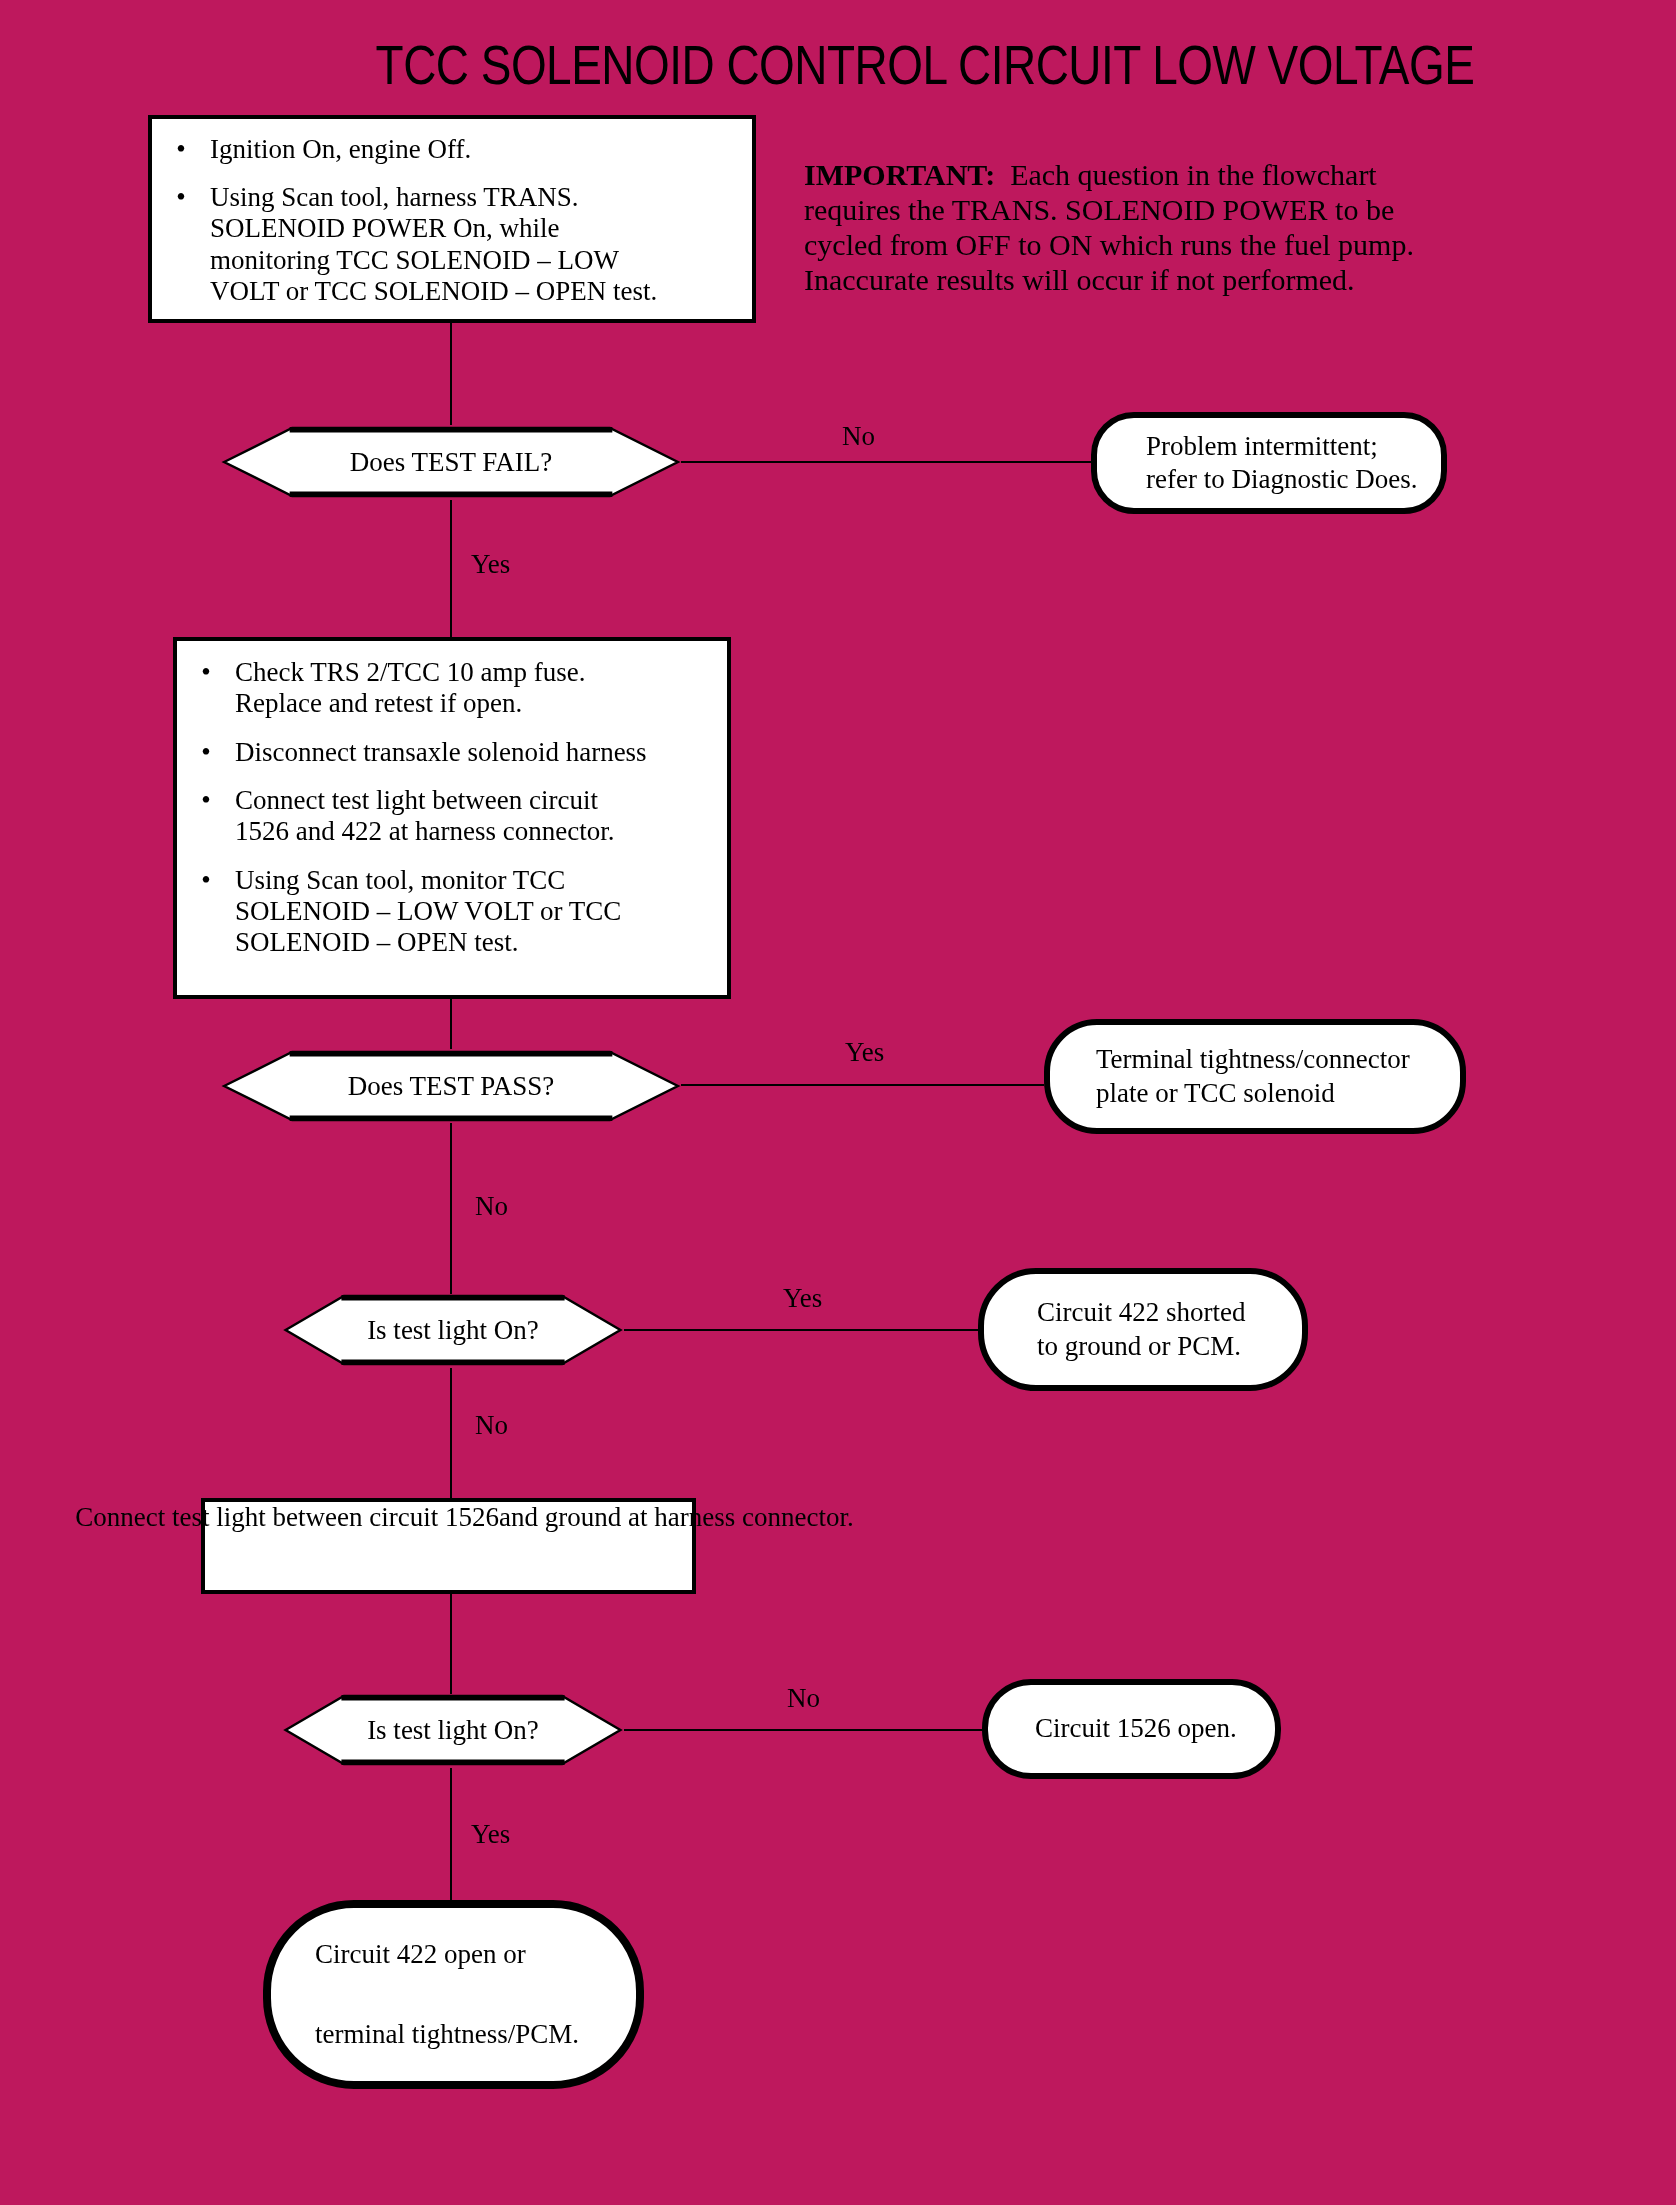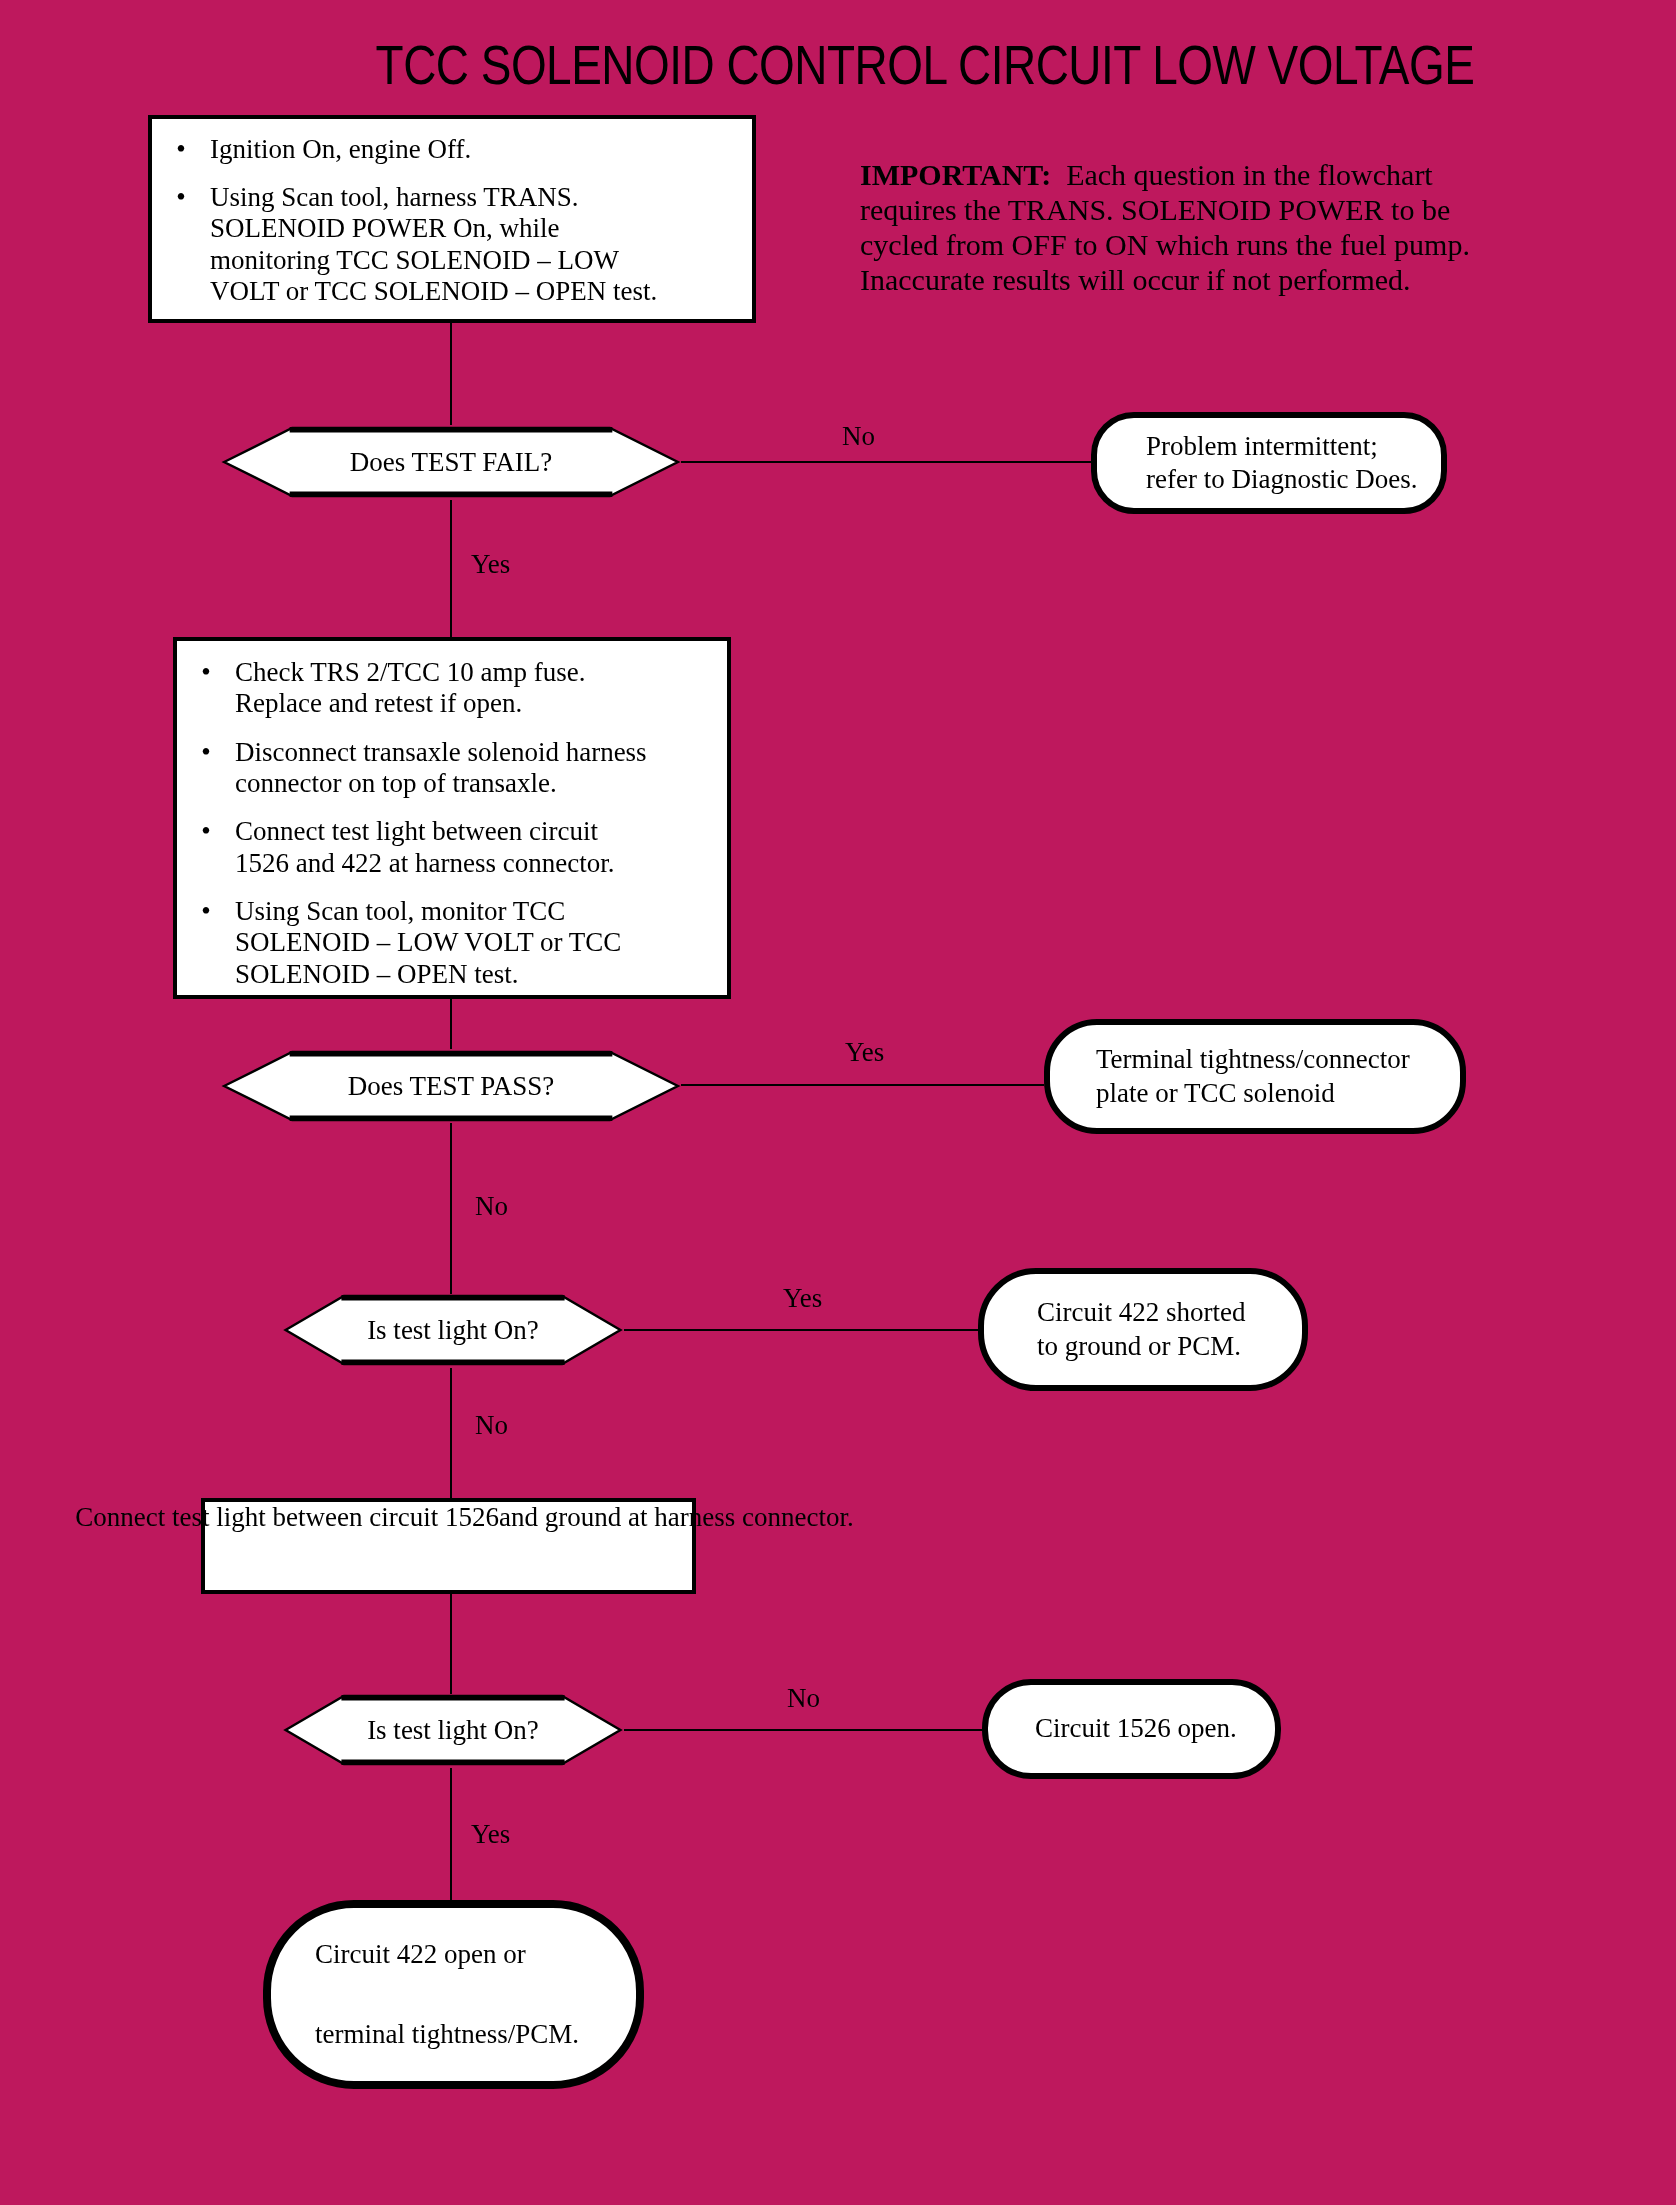--- a/index.html
+++ b/index.html
@@ -21,21 +21,21 @@
     display: inline-block;
     font-family: "Liberation Sans", "DejaVu Sans", sans-serif;
     font-size: 56px;
     letter-spacing: -0.6px;
     transform: scaleX(0.82);
     transform-origin: center;
     white-space: nowrap;
   }
   .note {
     position: absolute;
-    left: 860px; top: 157px; width: 705px;
+    left: 804px; top: 157px; width: 705px;
     font-size: 30px; line-height: 1.17;
   }
   .note .note-line { white-space: nowrap; }
   .note b { font-weight: bold; }
   .box {
     position: absolute;
     border: 4.3px solid #000000;
     box-sizing: border-box;
     background: #ffffff;
     font-size: 27px;
@@ -158,21 +158,20 @@
       <span class="bullet-dot">•</span>
       <span class="bullet-text">
         <span class="bl">Check TRS 2/TCC 10 amp fuse.</span>
         <span class="bl">Replace and retest if open.</span>
       </span>
     </div>
     <div class="bullet-item">
       <span class="bullet-dot">•</span>
       <span class="bullet-text">
         <span class="bl">Disconnect transaxle solenoid harness</span>
-        <span class="bl">connector on top of transaxle.</span>
       </span>
     </div>
     <div class="bullet-item">
       <span class="bullet-dot">•</span>
       <span class="bullet-text">
         <span class="bl">Connect test light between circuit</span>
         <span class="bl">1526 and 422 at harness connector.</span>
       </span>
     </div>
     <div class="bullet-item">

